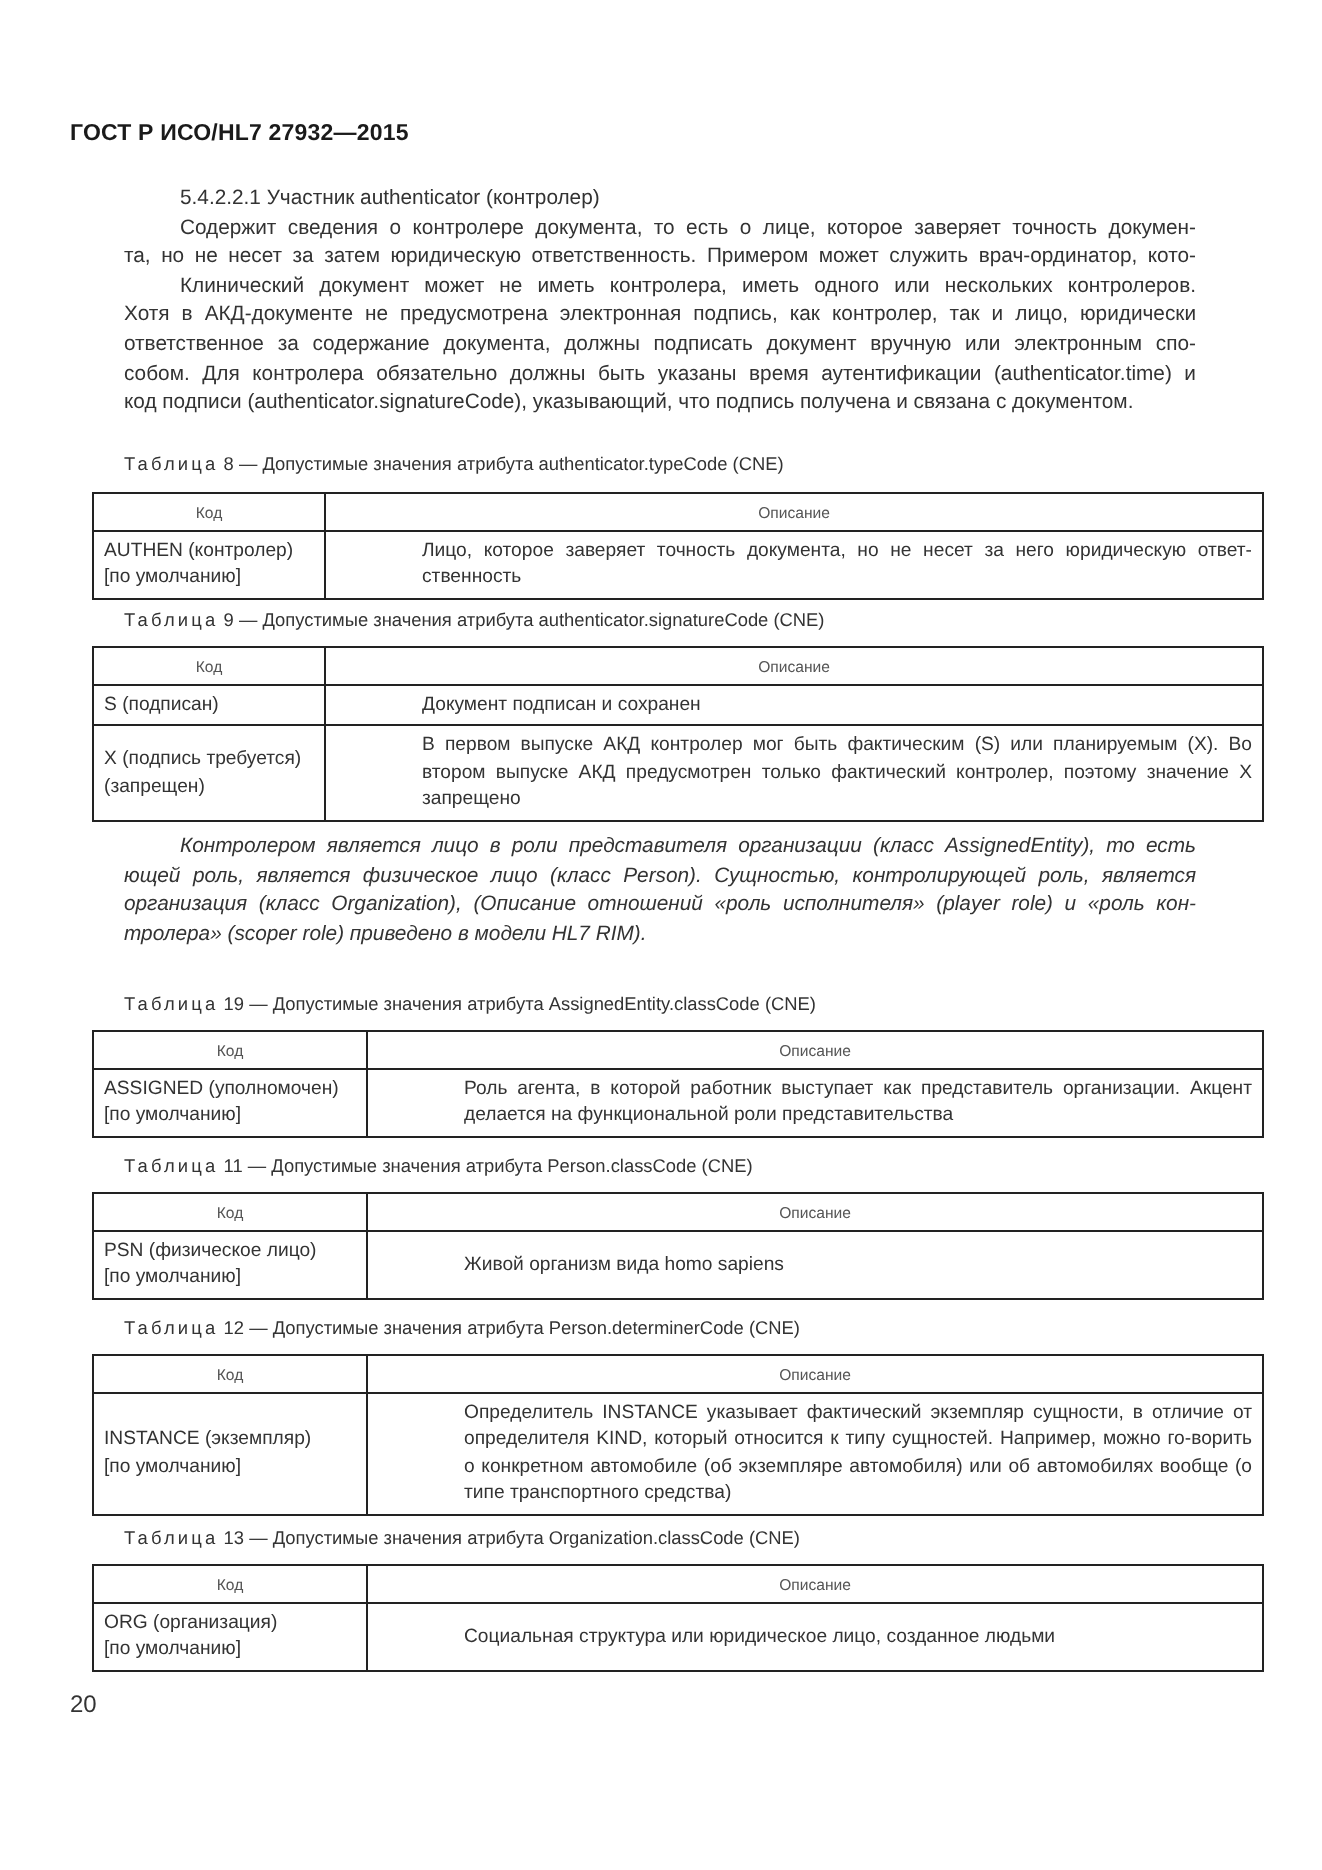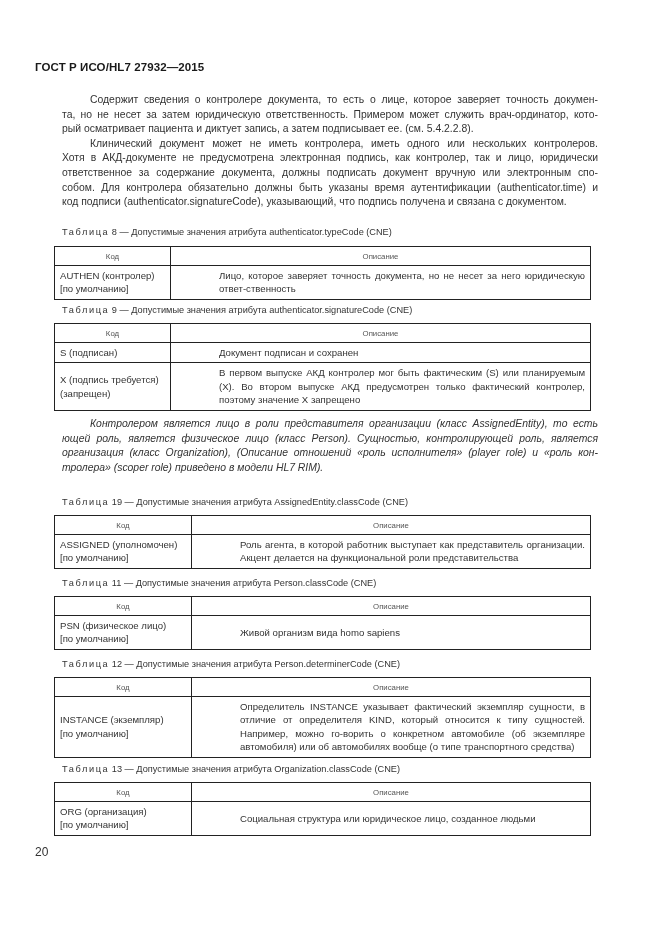--- a/index.html
+++ b/index.html
@@ -16,21 +16,21 @@
       font-size: 10.4px; line-height: 14.6px; text-align: justify; color: #333;
     }
     .para .line { display: block; text-align: justify; text-align-last: justify; white-space: nowrap; }
     .para .line.last { text-align-last: left; }
     .para .line.indent { padding-left: 28px; }
     .caption {
       position: absolute; left: 62px; font-size: 9.2px; color: #333; white-space: nowrap;
     }
     .caption .spaced { letter-spacing: 1.6px; }
     table.doc {
-      position: absolute; left: 54px; width: 537px; border-collapse: collapse;
+      position: absolute; left: 46px; width: 586px; border-collapse: collapse;
       font-size: 9.6px; color: #333; border-radius: 23px;
     }
     table.doc th {
       font-weight: normal; font-size: 7.8px; color: #555; text-align: center;
       border: 1px solid #222; padding: 3px 4px; height: 12px;
     }
     table.doc td {
       border: 1px solid #222; padding: 3px 5px; vertical-align: middle; line-height: 13.4px;
     }
     table.doc thead tr { border-bottom: 1.5px solid #222; }
@@ -38,23 +38,23 @@
     .page-num {
       position: absolute; left: 35px; top: 845px; font-size: 12px; color: #333;
     }
   </style>
 </head>
 <body>
 
 <div class="header">ГОСТ Р ИСО/HL7 27932—2015</div>
 
 <div class="para" style="top:93px;">
+  <span class="line last" style="padding-left:28px;">5.4.2.2.1 Участник authenticator (контролер)</span>
   <span class="line indent">Содержит сведения о контролере документа, то есть о лице, которое заверяет точность докумен-</span>
   <span class="line">та, но не несет за затем юридическую ответственность. Примером может служить врач-ординатор, кото-</span>
-  <span class="line last">рый осматривает пациента и диктует запись, а затем подписывает ее. (см. 5.4.2.2.8).</span>
   <span class="line indent">Клинический документ может не иметь контролера, иметь одного или нескольких контролеров.</span>
   <span class="line">Хотя в АКД-документе не предусмотрена электронная подпись, как контролер, так и лицо, юридически</span>
   <span class="line">ответственное за содержание документа, должны подписать документ вручную или электронным спо-</span>
   <span class="line">собом. Для контролера обязательно должны быть указаны время аутентификации (authenticator.time) и</span>
   <span class="line last">код подписи (authenticator.signatureCode), указывающий, что подпись получена и связана с документом.</span>
 </div>
 
 <div class="caption" style="top:227px;">
   <span class="spaced">Таблица</span>
   <span>8</span>

